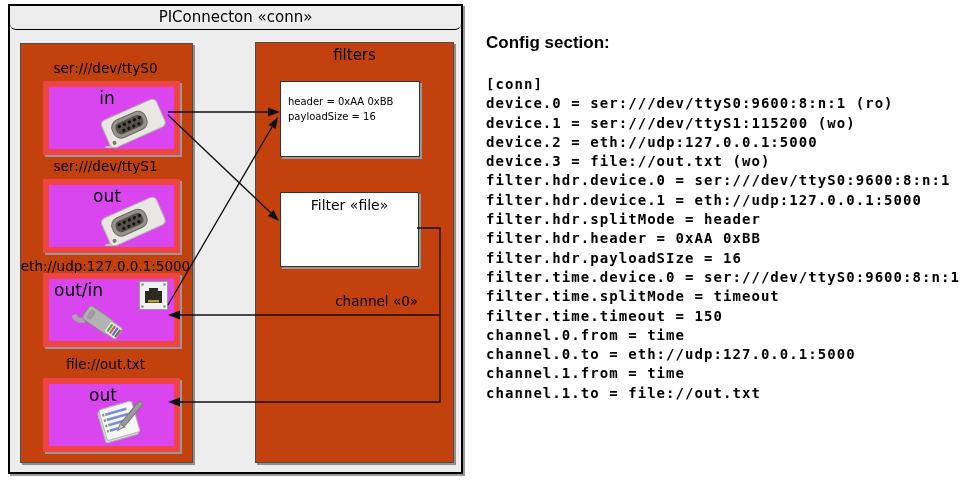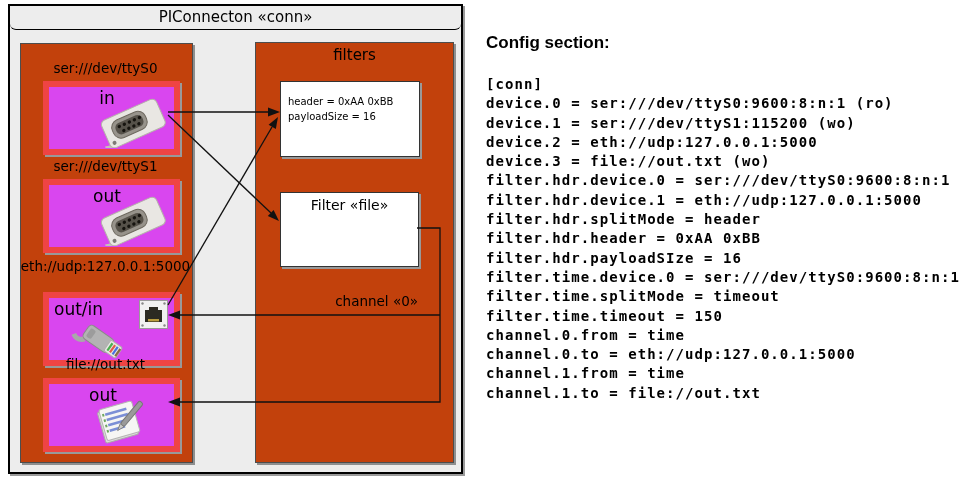--- a/index.html
+++ b/index.html
@@ -109,21 +109,21 @@
             <circle cx="36" cy="28.5" r="1.7"></circle>
             <circle cx="41.5" cy="28.5" r="1.7"></circle>
             <circle cx="47" cy="28.5" r="1.7"></circle>
         </g>
         <circle cx="17" cy="36" r="2" fill="#7d7a74"></circle>
       </g>
     </svg>
   </div>
 
   <div class="url-label" style="top:258px">eth://udp:127.0.0.1:5000</div>
-  <div class="dev-box" style="top:292px">
+  <div class="dev-box" style="top:273px">
     <span class="io io-l">out/in</span>
     <svg class="abs" style="right:6px;top:2px" width="29" height="29" viewBox="0 0 29 29">
       <rect x="0.5" y="0.5" width="28" height="28" fill="#f1f1f1" stroke="#9a9a9a"></rect>
       <circle cx="3.5" cy="3.5" r="1.2" fill="#888"></circle>
         <circle cx="25.5" cy="3.5" r="1.2" fill="#888"></circle>
       <circle cx="3.5" cy="25.5" r="1.2" fill="#888"></circle>
         <circle cx="25.5" cy="25.5" r="1.2" fill="#888"></circle>
       <path d="M6 22 V10 h4 v-3 h9 v3 h4 v12 z" fill="#2c2a22"></path>
       <rect x="9" y="19" width="11" height="2.4" fill="#b99d3e"></rect>
     </svg>

